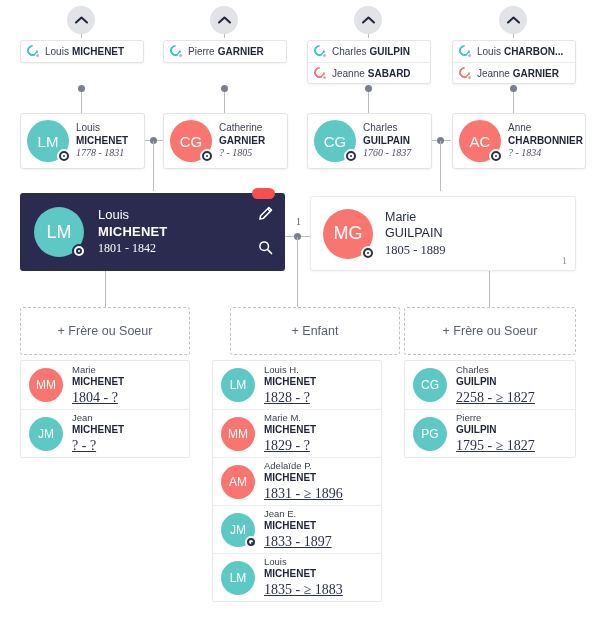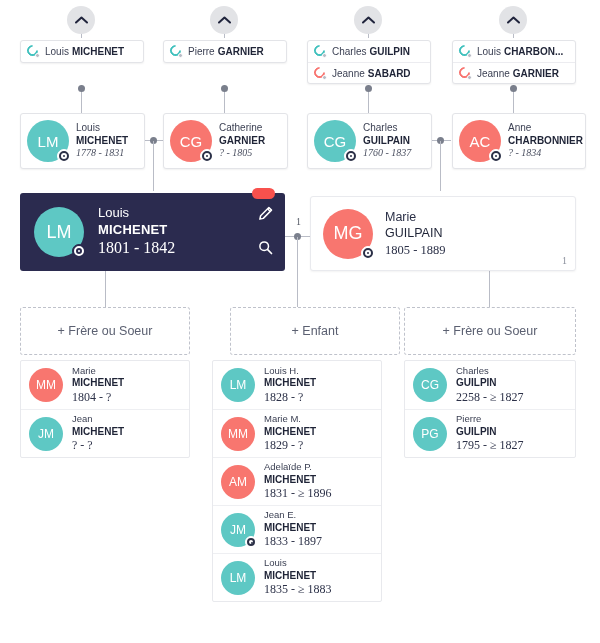--- a/index.html
+++ b/index.html
@@ -141,21 +141,21 @@
     position: absolute;
     background: #2b2b4f;
     border-radius: 3px;
     display: flex; align-items: center;
     padding-left: 14px;
     cursor: pointer;
   }
   .focus-card .txt { margin-left: 14px; line-height: 1.3; color: #ffffff; }
   .focus-card .given   { font-size: 13px; font-weight: normal; }
   .focus-card .surname { font-size: 13px; font-weight: bold; letter-spacing: .2px; }
-  .focus-card .dates   { font-size: 16px; font-family: "Liberation Serif", serif; }
+  .focus-card .dates   { font-size: 12px; font-family: "Liberation Serif", serif; }
   .focus-badge {
     position: absolute; top: -5px; right: 10px;
     width: 23px; height: 11px; border-radius: 6px;
     background: #f8514d;
     cursor: pointer;
   }
   .focus-act {
     position: absolute; right: 10px;
     width: 20px; height: 20px;
     display: flex; align-items: center; justify-content: center;
@@ -232,22 +232,22 @@
   .list-item {
     display: flex; align-items: center;
     height: 48px;
     padding-left: 8px;
     cursor: pointer;
   }
   .list-item + .list-item { border-top: 1px solid #eeeff2; }
   .list-item .txt { margin-left: 9px; line-height: 1.28; }
   .list-item .given { font-size: 9.5px; color: #3a3f52; }
   .list-item .surname { font-size: 10px; font-weight: bold; color: #1f2437; }
-  .list-item .dates { font-size: 12px; color: #2b3047;
-                      font-family: "Liberation Serif", serif; }
+  .list-item .dates { font-size: 14px; color: #2b3047;
+                      font-family: "Liberation Serif", serif; text-decoration: underline; }
 </style>
 </head>
 <body>
 
 <div id="root">
 
   <div class="vline" style="left:81px;  top:33px; height:5px;"></div>
   <div class="vline" style="left:224px; top:33px; height:5px;"></div>
   <div class="vline" style="left:368px; top:33px; height:5px;"></div>
   <div class="vline" style="left:513px; top:33px; height:5px;"></div>

